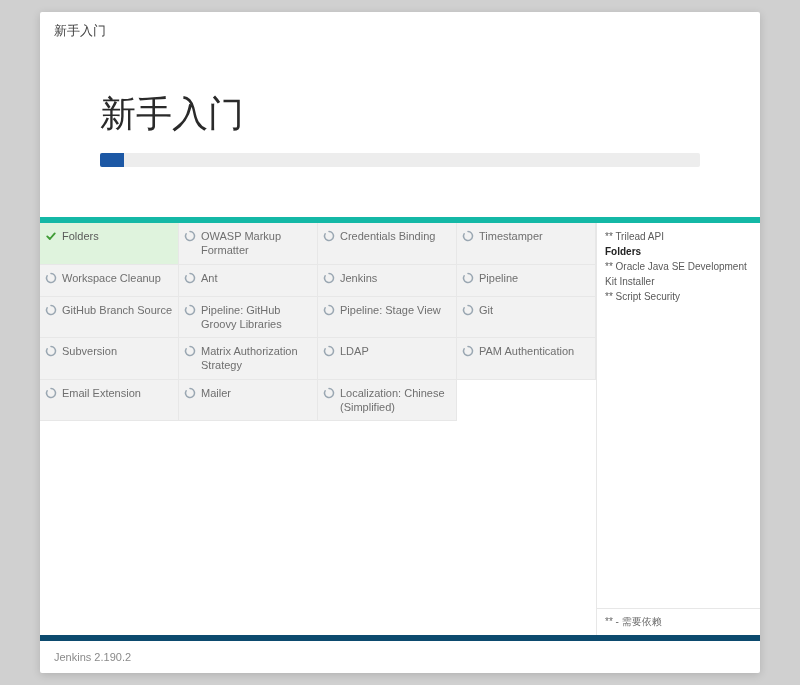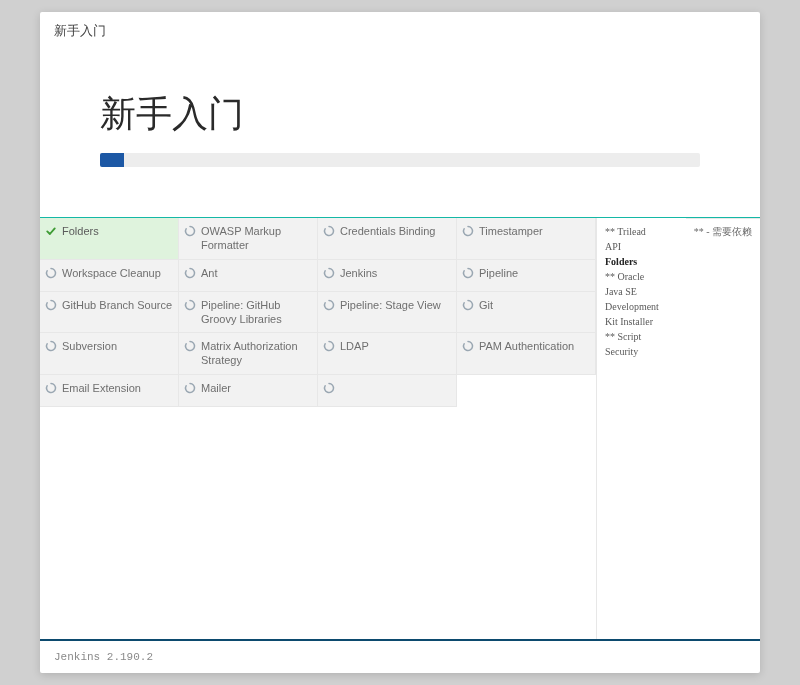--- a/index.html
+++ b/index.html
@@ -46,21 +46,21 @@
       border-radius: 2px;
       overflow: hidden;
     }
     .progress-fill {
       width: 4%;
       height: 100%;
       background: #1c58a5;
     }
     .main-area {
       display: flex;
-      border-top: 1px solid #14b8a6;
+      border-top: 6px solid #14b8a6;
       flex: 1;
       min-height: 0;
     }
     .plugin-grid {
       width: 557px;
       display: flex;
       flex-wrap: wrap;
       align-content: flex-start;
       border-right: 1px solid #e7e7e7;
     }
@@ -89,45 +89,44 @@
     }
     .plugin-cell .label {
       line-height: 1.3;
       word-wrap: break-word;
     }
     .spinner-icon svg { animation: spin 1.2s linear infinite; }
     @keyframes spin { from{transform:rotate(0)} to{transform:rotate(360deg)} }
     .log-panel {
       flex: 1;
       display: flex;
-      flex-direction: row;
-      font-family: Liberation Serif, serif;
+      flex-direction: column;
+      font-family: Liberation Sans, sans-serif;
       font-size: 10px;
       color: #5a5a5a;
       gap: 16px;
     }
     .log-body {
       padding: 6px 8px;
       flex: 1;
       white-space: pre-wrap;
       line-height: 1.5;
     }
     .log-body .bold { font-weight: bold; color: #222; }
     .log-footer {
       border-top: 1px solid #e7e7e7;
       padding: 6px 8px;
       font-size: 10px;
       color: #6a6a6a;
     }
     .modal-footer {
-      border-top: 2px solid #0c4a6e;
+      border-top: 6px solid #0c4a6e;
       padding: 10px 14px;
       font-size: 11px;
       color: #8a8a8a;
-      font-family: Liberation Mono, monospace;
     }
     .log-line { display: block; }
   </style>
 </head>
 <body>
 
 <div class="modal">
   <div class="modal-header">
     <span>新手入门</span>
   </div>
@@ -284,20 +283,21 @@
             </svg>
           </span>
           <span class="label">Mailer</span>
         </div>
         <div class="plugin-cell pending">
           <span class="icon spinner-icon">
             <svg width="12" height="12" viewBox="0 0 16 16">
               <path fill="none" stroke="#9aa7b2" stroke-width="2" stroke-linecap="round" d="M8 2 A6 6 0 1 1 2.8 5"></path>
             </svg>
           </span>
+          <span class="label">Localization: Chinese (Simplified)</span>
         </div>
       </div>
     <div class="log-panel">
       <div class="log-body" id="log-body"><span class="log-line">** Trilead API</span><span class="log-line bold">Folders</span><span class="log-line">** Oracle Java SE Development Kit Installer</span><span class="log-line">** Script Security</span></div>
       <div class="log-footer">** - 需要依赖</div>
     </div>
   </div>
 
   <div class="modal-footer">
     <span>Jenkins 2.190.2</span>

